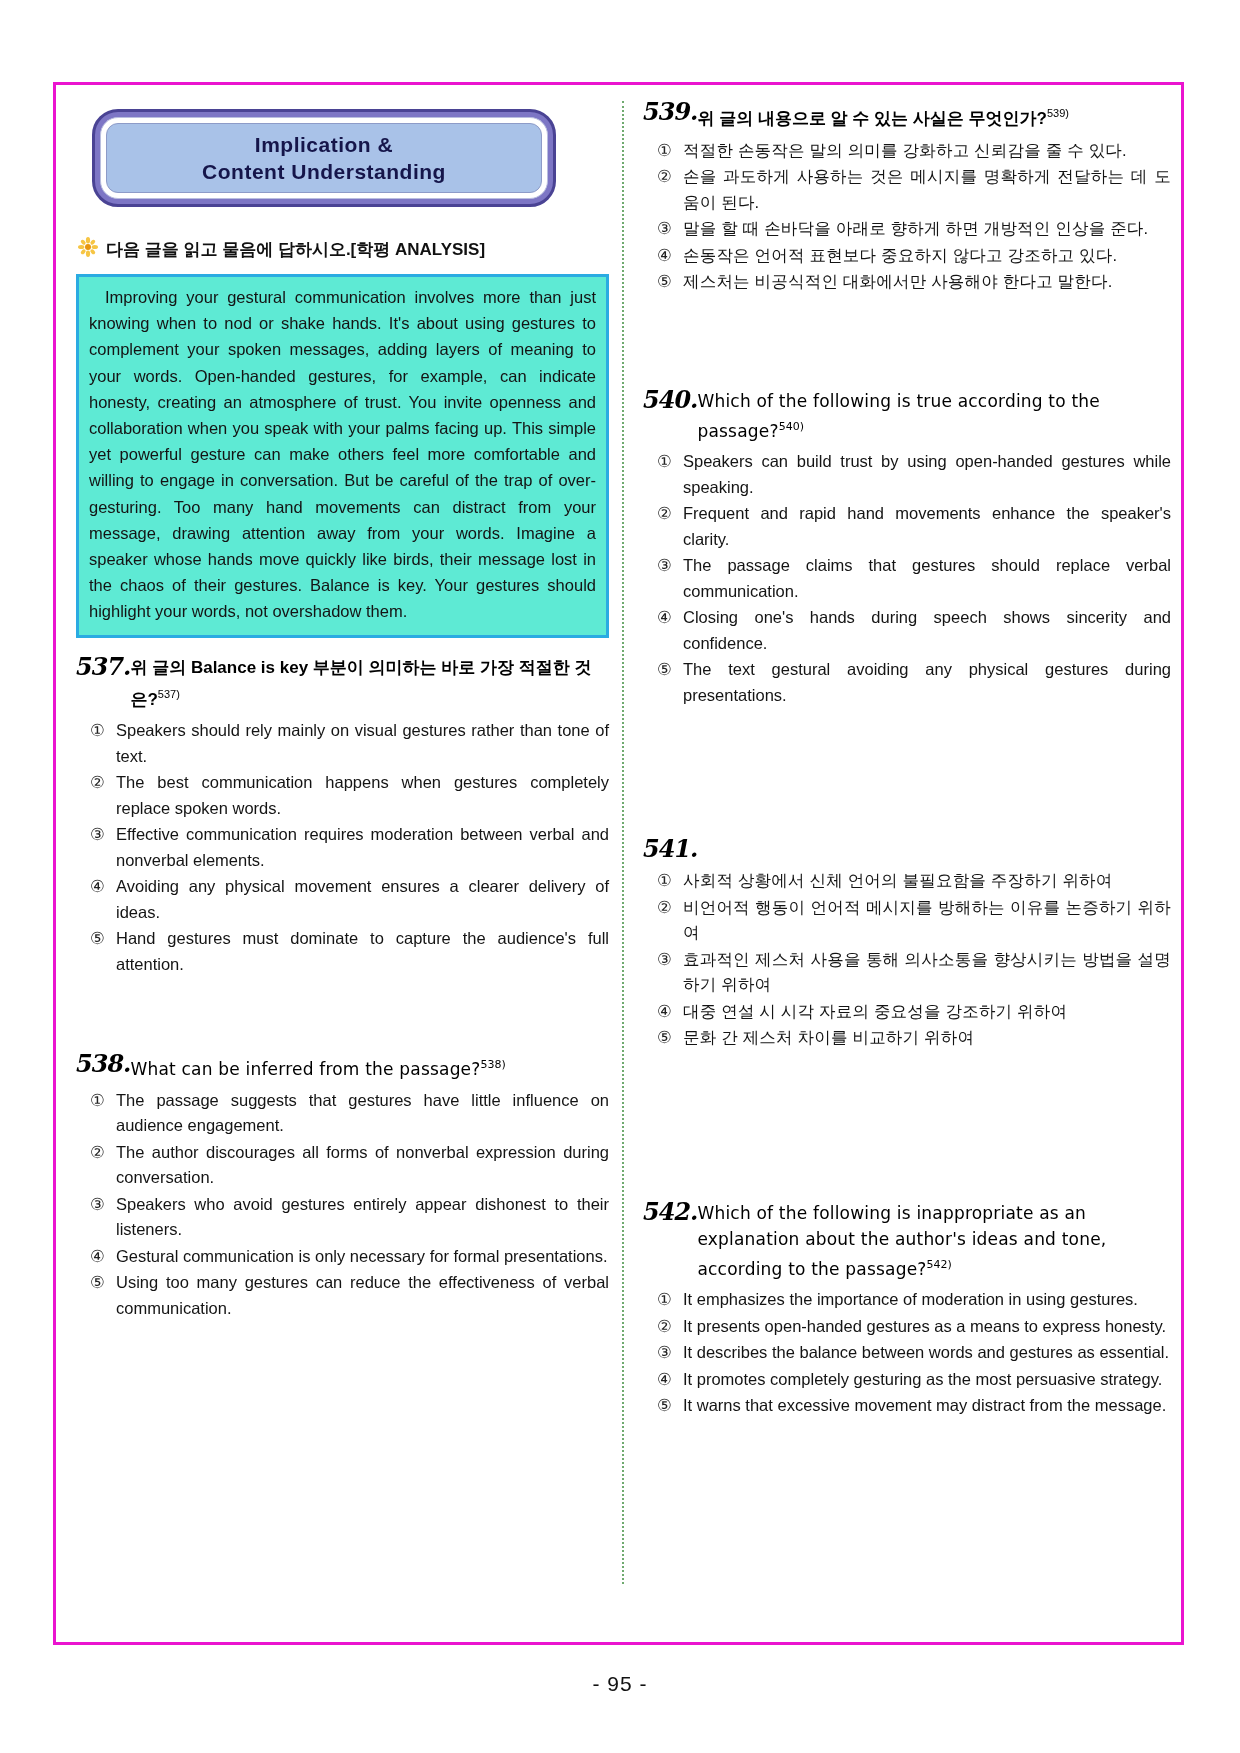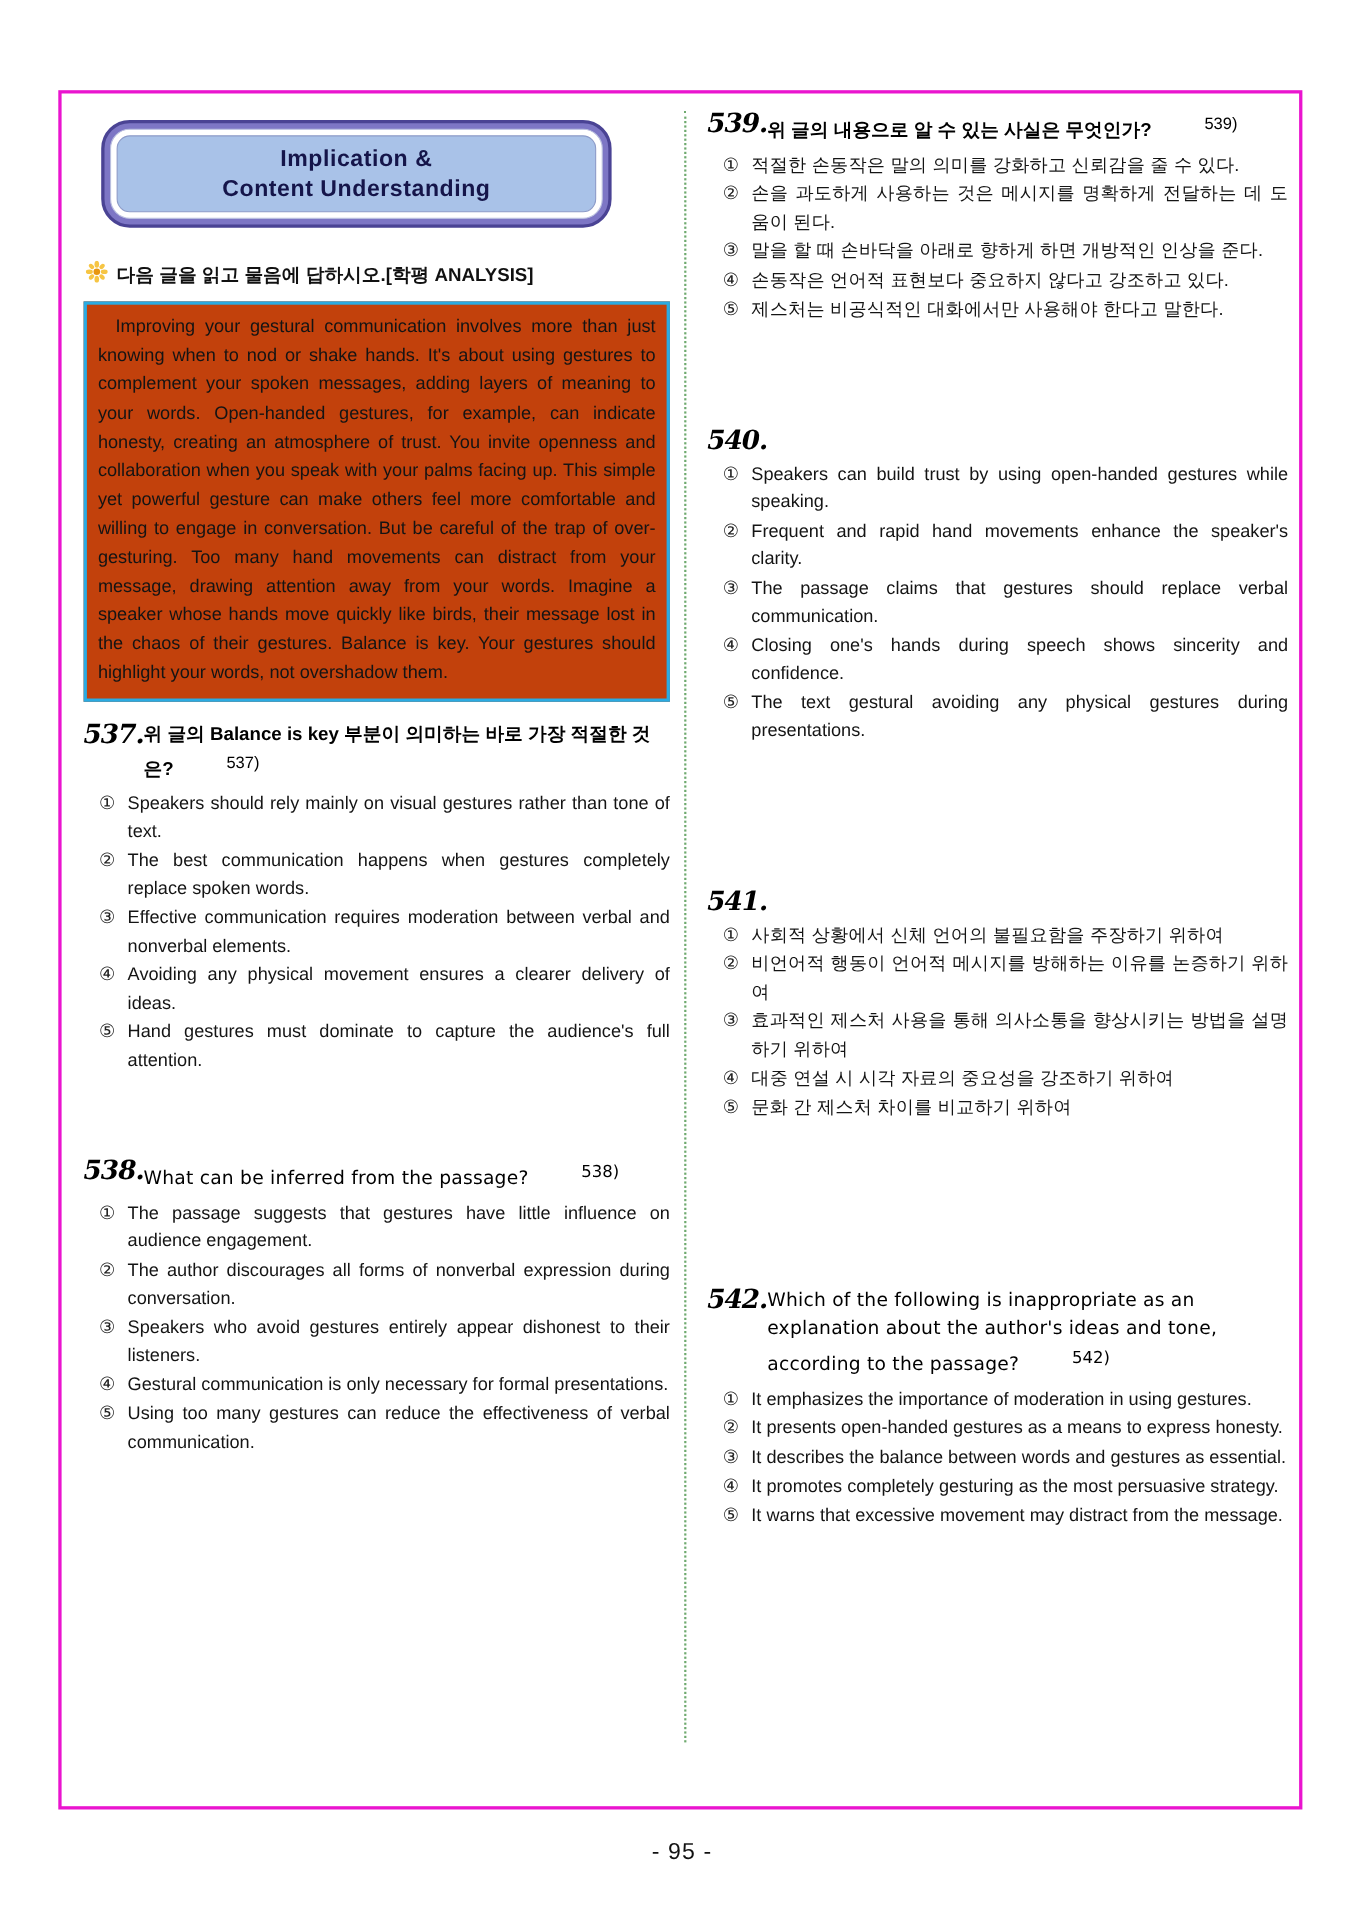--- a/index.html
+++ b/index.html
@@ -35,38 +35,38 @@
   }
 
   .instruction-row{
     display:flex;align-items:center;gap:8px;margin:30px 0 0 2px;
     font-weight:bold;font-size:17px;color:#111;
   }
   .flower{flex:0 0 auto;display:inline-block;}
 
   .passage-box{
     margin-top:12px;border:3px solid #2aabe2;box-sizing:border-box;width:533px;
-    padding:7px 10px 10px 10px;background:#c2410c;
+    padding:7px 10px 10px 10px;background:#5eead4;
   }
   .passage-text{
     font-size:16.5px;line-height:26.2px;text-align:justify;text-indent:16px;
     color:#141414;
   }
 
   .question{margin-top:16px;}
   .q-head{display:flex;align-items:flex-start;}
   .q-num{
     font-family:"DejaVu Serif",serif;font-style:italic;font-weight:bold;
     font-size:24px;line-height:26px;flex:0 0 auto;min-width:52px;
     letter-spacing:-1px;color:#000;
   }
   .q-stem{font-size:17px;line-height:26px;padding-top:1px;}
   .stem-ko{font-weight:bold;color:#000;}
   .stem-en{font-family:"DejaVu Sans",sans-serif;font-weight:normal;letter-spacing:0.2px;color:#000;}
-  .q-ref{font-size:15px;vertical-align:super;font-weight:normal;letter-spacing:0;margin-left:48px;}
+  .q-ref{font-size:11px;vertical-align:super;font-weight:normal;letter-spacing:0;}
 
   .options{margin:6px 0 0 14px;}
   .option{display:flex;align-items:flex-start;margin-top:1px;}
   .opt-marker{flex:0 0 26px;font-size:16.5px;line-height:25.5px;color:#222;}
   .opt-text{
     flex:1;font-size:16.5px;line-height:25.5px;text-align:justify;color:#141414;
   }
   .ko-opt{letter-spacing:0.2px;}
 
   .page-number{
@@ -202,20 +202,21 @@
           <div class="option">
             <span class="opt-marker">⑤</span>
             <span class="opt-text ko-opt">제스처는 비공식적인 대화에서만 사용해야 한다고 말한다.</span>
           </div>
         </div>
       </div>
 
       <div class="question" style="margin-top:92px;">
         <div class="q-head">
           <span class="q-num">540.</span>
+          <span class="q-stem stem-en"><span>Which of the following is true according to the passage?</span><sup class="q-ref">540)</sup></span>
         </div>
         <div class="options">
           <div class="option">
             <span class="opt-marker">①</span>
             <span class="opt-text">Speakers can build trust by using open-handed gestures while speaking.</span>
           </div>
           <div class="option">
             <span class="opt-marker">②</span>
             <span class="opt-text">Frequent and rapid hand movements enhance the speaker's clarity.</span>
           </div>

